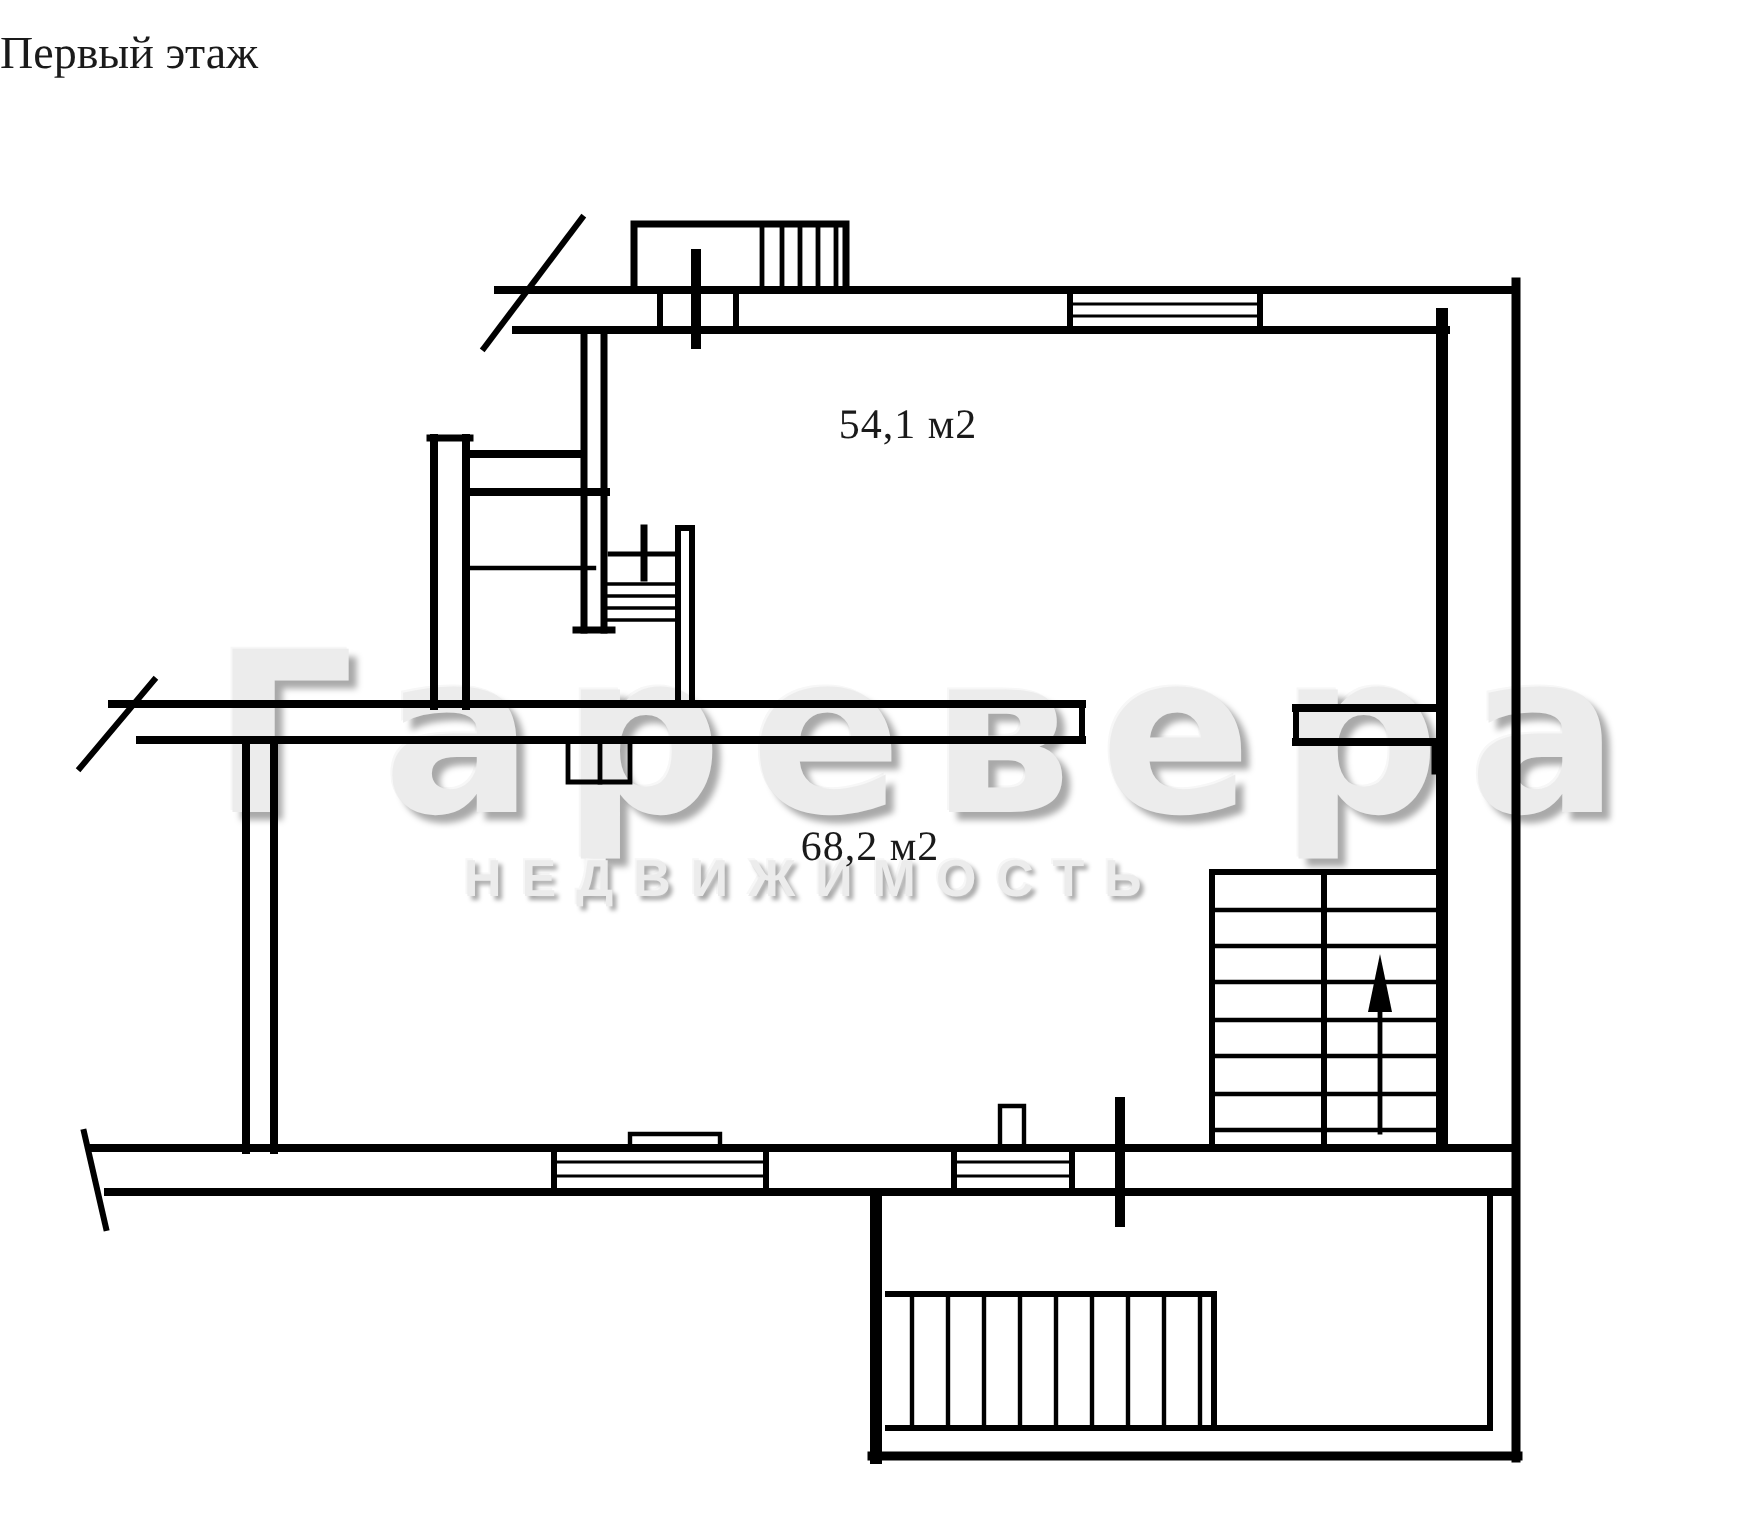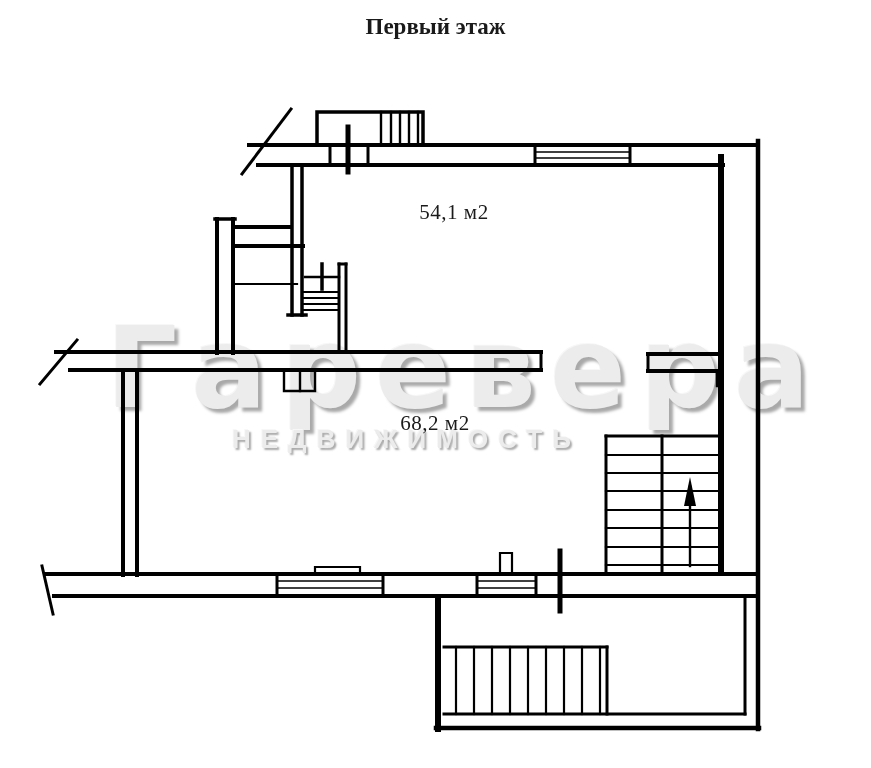--- a/index.html
+++ b/index.html
@@ -8,23 +8,22 @@
     --watermark_fill:#ececec;
     --watermark_shadow:#a9a9a9;
     --text:#1a1a1a;
   }
   *{margin:0;padding:0;box-sizing:border-box;}
   html,body{width:871px;height:768px;background:var(--background);overflow:hidden;
     font-family:"Liberation Serif", serif;}
   .stage{position:relative;width:871px;height:768px;background:var(--background);}
   .page-title{
     position:absolute;left:0;top:14px;width:100%;
-    text-align:center;font-size:23px;color:var(--text);
+    font-size:23px;color:var(--text);
     font-family:"Liberation Serif", serif;
-    font-weight:bold;
   }
   
   .wm-big{
     position:absolute;left:106px;top:312px;
     font-family:"DejaVu Sans", sans-serif;
     font-size:112px;font-weight:bold;letter-spacing:14px;line-height:1;
     color:var(--watermark_fill);
     text-shadow:4px 4px 3px var(--watermark_shadow), -1px -1px 0 #f7f7f7;
     white-space:nowrap;user-select:none;
   }

